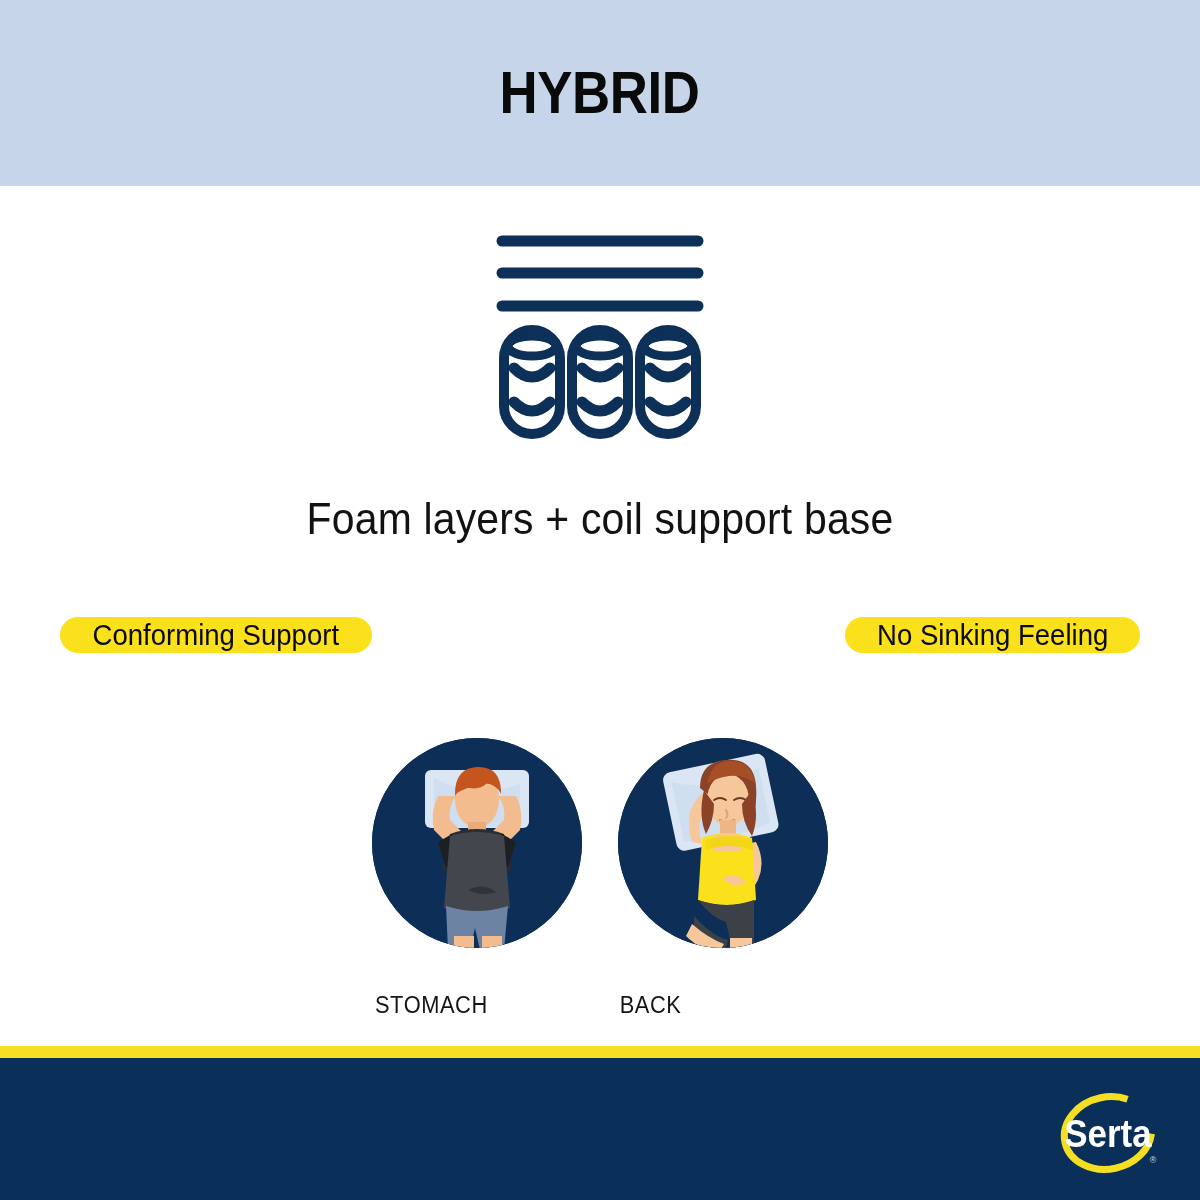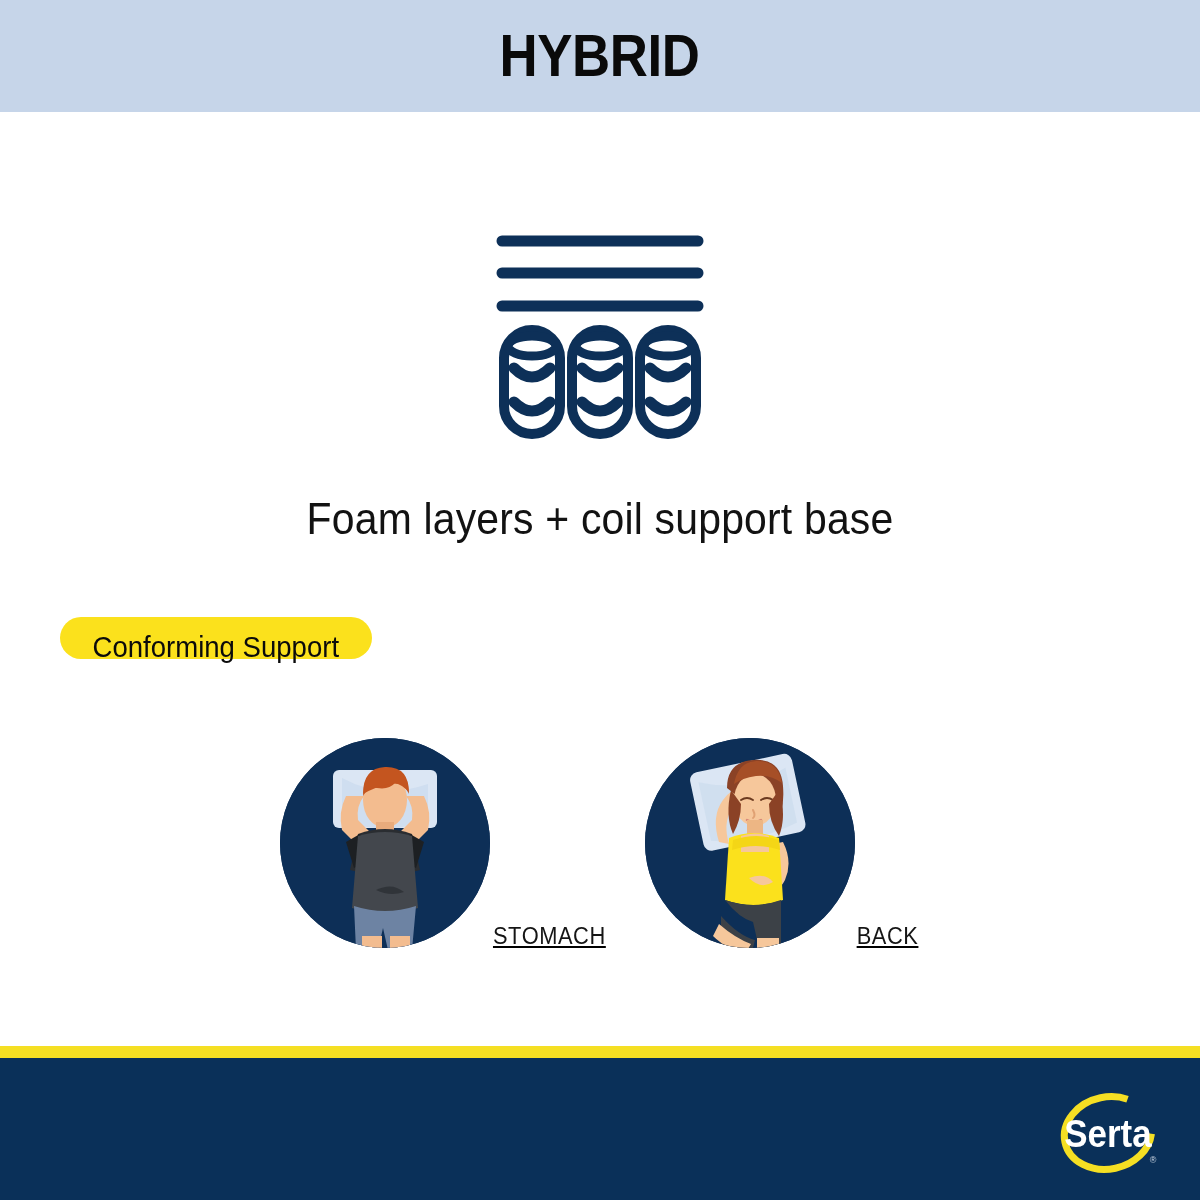--- a/index.html
+++ b/index.html
@@ -18,21 +18,21 @@
     background: #ffffff;
     overflow: hidden;
   }
 
   
   .header-band {
     position: absolute;
     left: 0;
     top: 0;
     width: 1200px;
-    height: 112px;
+    height: 186px;
     background: #c6d5e9;
     display: flex;
     align-items: center;
     justify-content: center;
   }
   .header-title {
     font-family: "Liberation Sans", sans-serif;
     font-size: 60px;
     font-weight: 700;
     letter-spacing: -0.5px;
@@ -74,23 +74,23 @@
     left: 60px;
     top: 617px;
     width: 1080px;
     display: flex;
     justify-content: space-between;
     align-items: center;
   }
   .pill {
     background: #fbe11c;
     border-radius: 32px;
-    height: 42px;
-    display: flex;
-    align-items: flex-start;
+    height: 36px;
+    display: flex;
+    align-items: center;
     justify-content: center;
     padding: 16px 26px;
     box-sizing: border-box;
   }
   .pill-label {
     font-family: "Liberation Sans", sans-serif;
     font-size: 29px;
     font-weight: 400;
     color: #0b0b0b;
     white-space: nowrap;
@@ -103,23 +103,22 @@
     position: absolute;
     left: 0;
     top: 738px;
     width: 1200px;
     display: flex;
     justify-content: center;
     gap: 36px;
   }
   .position-item {
     display: flex;
-    flex-direction: row;
-    align-items: flex-end;
-    text-decoration: underline;
+    flex-direction: column;
+    align-items: flex-start;
   }
   .position-circle {
     width: 210px;
     height: 210px;
     border-radius: 50%;
     background: #0d2f57;
     overflow: hidden;
     position: relative;
   }
   .position-label {
@@ -197,20 +196,23 @@
       </g>
     </svg>
   </div>
 
   <div class="headline">Foam layers + coil support base</div>
 
   <div class="pill-row">
     <div class="pill">
       <span class="pill-label">Conforming Support</span>
     </div>
+    <div class="pill">
+      <span class="pill-label">No Sinking Feeling</span>
+    </div>
   </div>
 
   <div class="positions">
 
     <div class="position-item">
       <div class="position-circle">
         <svg width="210" height="210" viewBox="0 0 210 210" aria-hidden="true">
           <rect width="210" height="210" fill="#0d2f57"></rect>
 
           <g>

